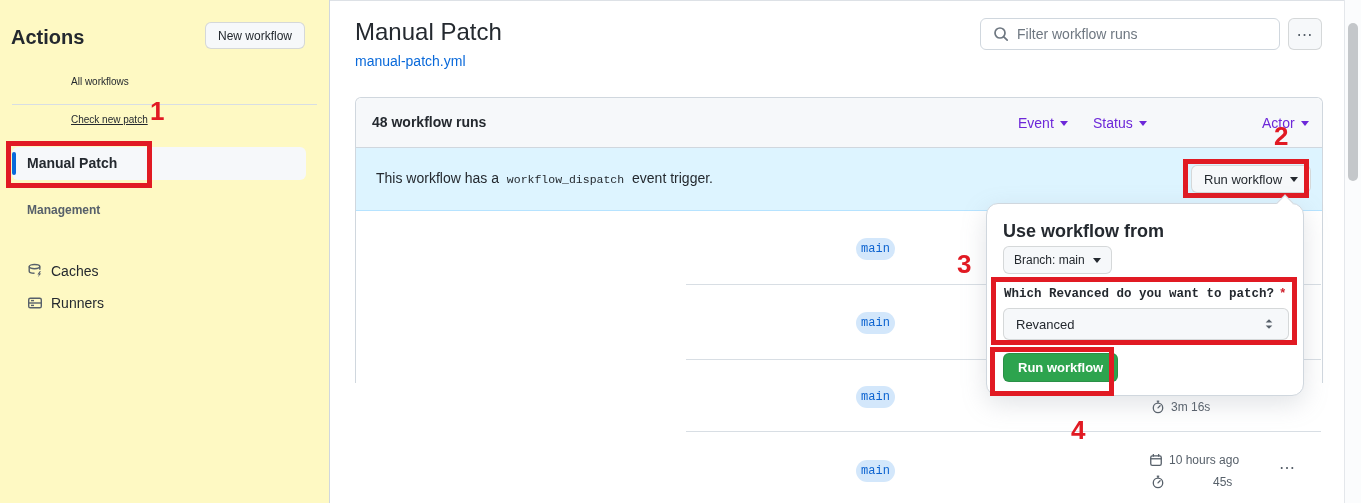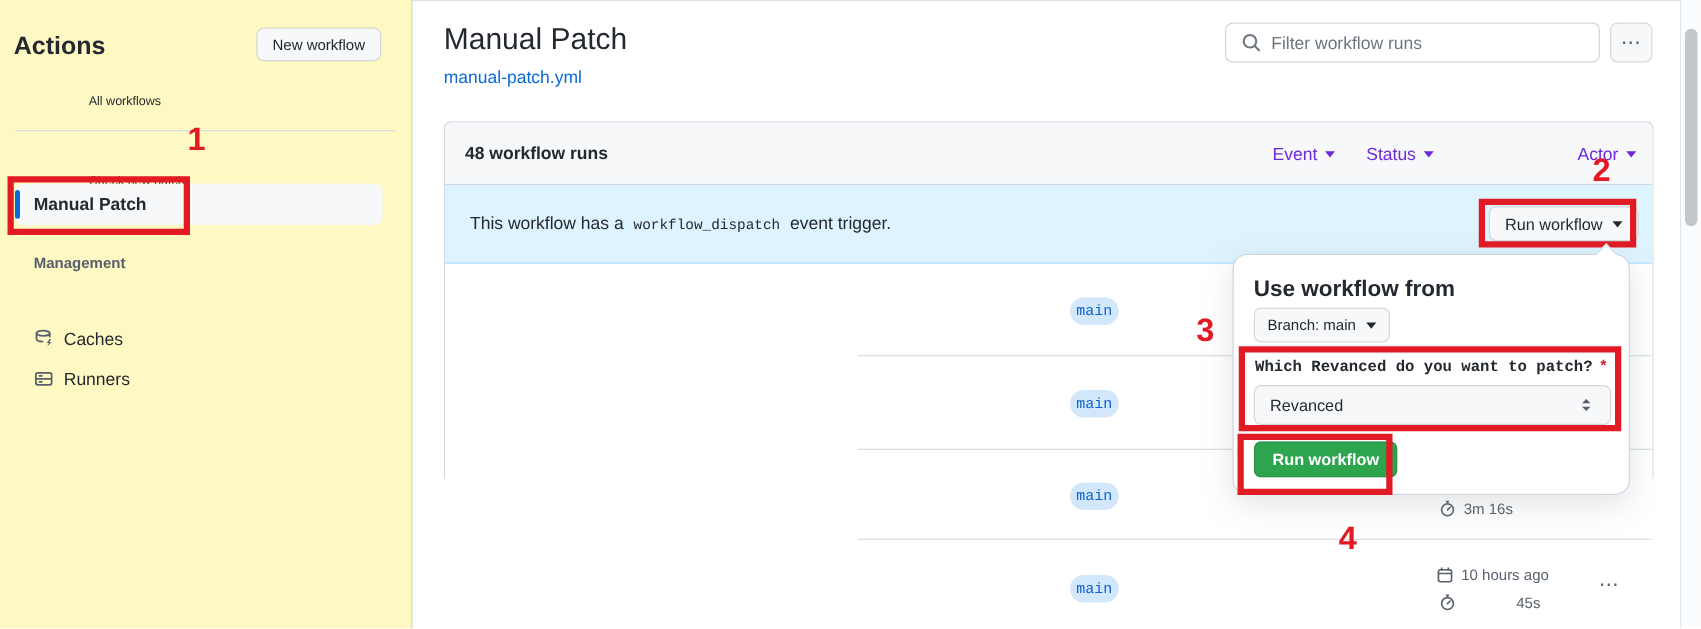--- a/index.html
+++ b/index.html
@@ -12,21 +12,21 @@
   #tab-indicator { position:absolute; left:221px; top:0; width:87px; height:4px; background:#fd8c73; }
 
   
   #sidebar { position:absolute; left:0; top:0; width:330px; height:503px; border-right:1px solid #d0d7de; background:#fef9c3; }
   #sidebar-title { position:absolute; left:11px; top:26px; font-size:20px; font-weight:700; }
   .btn { display:flex; align-items:center; justify-content:center; background:#f6f8fa; border:1px solid rgba(27,31,36,0.15); border-radius:6px; color:#24292f; cursor:pointer; }
   #new-workflow-btn { position:absolute; left:205px; top:22px; height:27px; padding:0 12px; font-size:12px; font-weight:500; }
   .side-item { position:absolute; left:27px; font-size:10px; color:#24292f; cursor:pointer; white-space:nowrap;margin-left:44px; }
   #item-all-workflows { top:76px; }
   #sidebar-divider { position:absolute; left:12px; top:104px; width:305px; height:1px; background:#d8dee4; }
-  #item-check-new-patch { top:140px;text-decoration:underline; }
+  #item-check-new-patch { top:114px;text-decoration:underline; }
   #item-manual-patch { position:absolute; left:12px; top:147px; width:294px; height:33px; background:#f6f8fa; border-radius:6px; cursor:pointer; }
   #item-manual-patch .accent { position:absolute; left:0; top:5px; width:4px; height:23px; border-radius:2px; background:#0969da; }
   #item-manual-patch .lbl { position:absolute; left:15px; top:8px; font-weight:700; font-size:14px; }
   #management-heading { position:absolute; left:27px; top:203px; font-size:12px; font-weight:700; color:#57606a; }
   .mgmt-item { position:absolute; display:flex; align-items:center; gap:8px; left:27px; cursor:pointer; font-size:14px;margin-top:28px; }
   #item-caches { top:235px; }
   #item-runners { top:267px; }
   .mgmt-item svg { flex:0 0 auto; }
 
   

